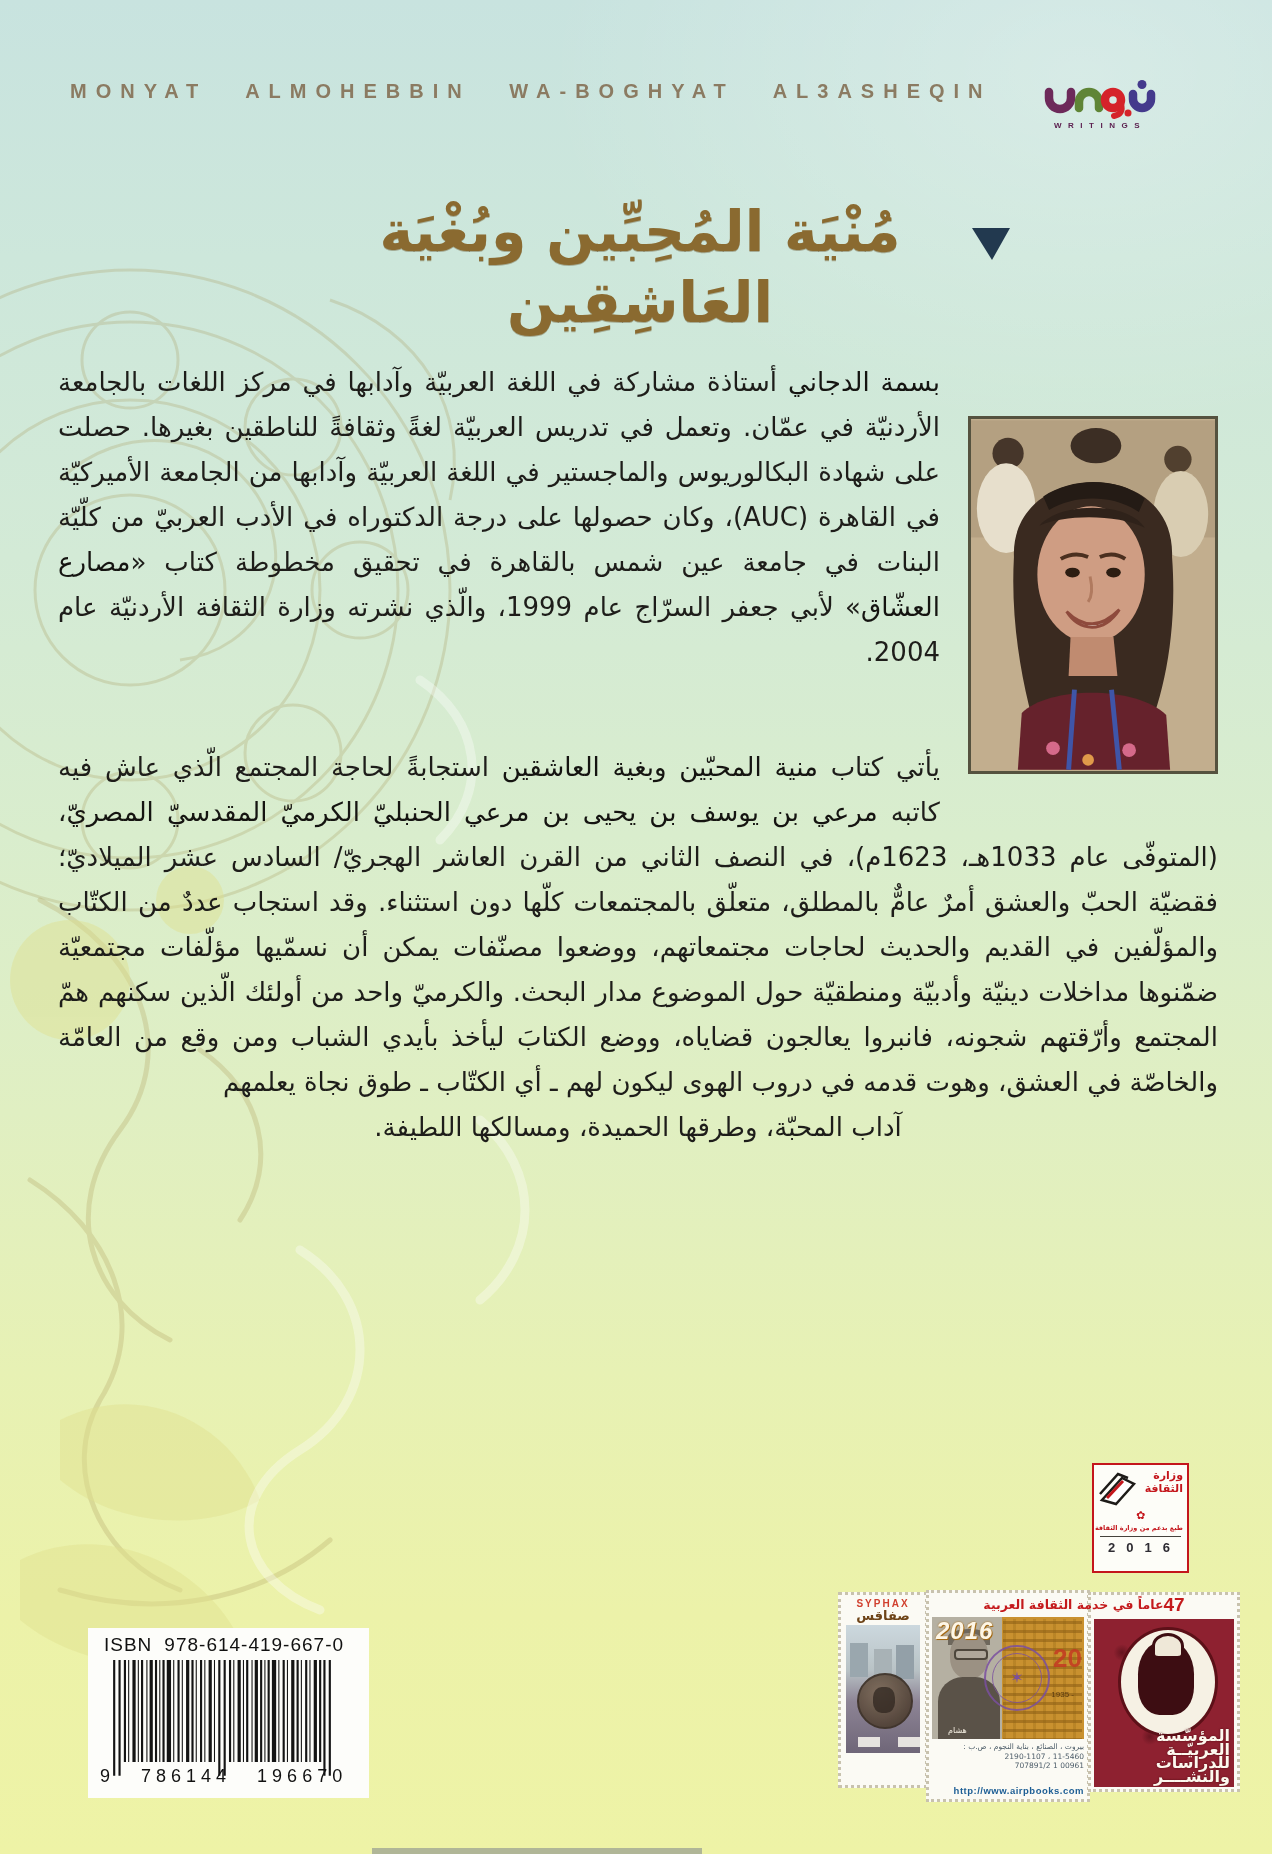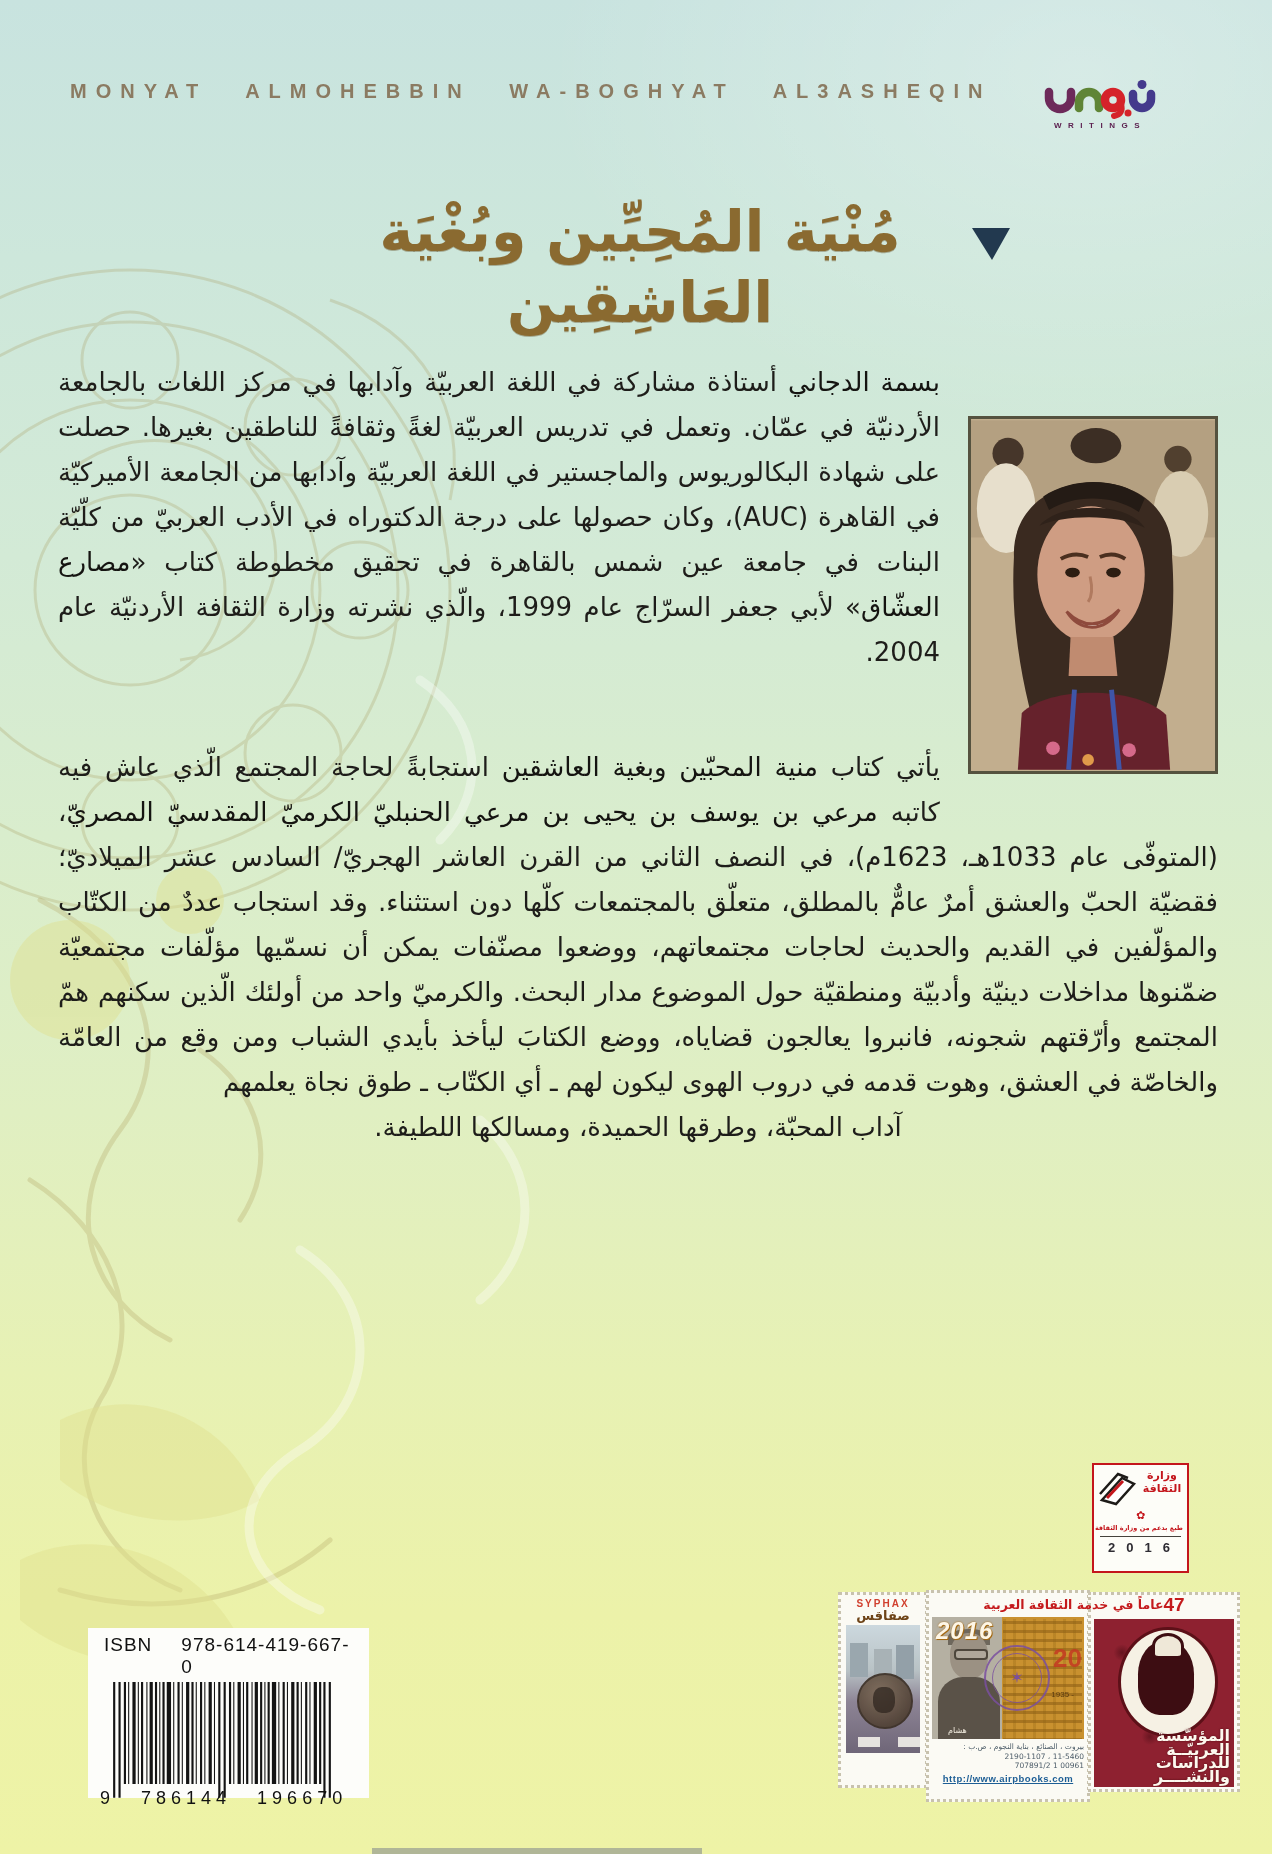--- a/index.html
+++ b/index.html
@@ -66,21 +66,21 @@
 
   
   .ministry{
     position:absolute;left:1092px;top:1463px;width:97px;height:110px;
     background:#fdfdf8;border:2.5px solid #c4161c;box-sizing:border-box;
     padding:3px 4px;text-align:center;
   }
   .ministry .row1{display:flex;align-items:flex-start;justify-content:space-between;height:42px;}
   .ministry .mname{
     direction:rtl;font-size:11px;font-weight:bold;color:#c4161c;
-    line-height:13px;width:42px;text-align:center;margin-top:1px;
+    line-height:13px;width:42px;text-align:right;margin-top:1px;
   }
   .ministry .gear{display:block;font-size:11px;color:#c4161c;line-height:11px;}
   .ministry .support{
     direction:rtl;font-size:6.5px;color:#c4161c;font-weight:bold;
     margin-top:3px;white-space:nowrap;
   }
   .ministry .mdiv{border-top:1.5px solid #44423c;margin:4px 2px 3px;}
   .ministry .myear{
     font-family:"Liberation Sans",sans-serif;
     font-size:13px;font-weight:bold;color:#2e2c33;letter-spacing:11px;
@@ -131,22 +131,22 @@
   .year-20{position:absolute;right:2px;top:26px;font-family:"Liberation Sans",sans-serif;
     font-size:26px;font-weight:bold;color:#c43a22;opacity:.85;z-index:2;}
   .year-name{position:absolute;left:16px;bottom:4px;direction:rtl;font-size:8px;color:#f3ede0;z-index:3;}
   .year-born{position:absolute;right:10px;bottom:40px;font-family:"Liberation Sans",sans-serif;font-size:8px;color:#5c3c10;z-index:3;}
   .postmark{position:absolute;left:52px;top:28px;width:62px;height:62px;border:2.5px solid rgba(122,79,160,.85);
     border-radius:50%;z-index:4;}
   .postmark::before{content:"";position:absolute;inset:6px;border:1.5px solid rgba(122,79,160,.8);border-radius:50%;}
   .postmark::after{content:"✶";position:absolute;left:50%;top:50%;transform:translate(-50%,-54%);color:#7a4fa0;font-size:16px;}
   .year-address{margin-top:3px;direction:rtl;text-align:right;
     font-size:7.5px;line-height:9.5px;color:#4c5c68;white-space:pre-line;}
-  .year-url{font-family:"Liberation Sans",sans-serif;direction:ltr;text-align:center;
-    font-size:9.5px;font-weight:bold;color:#1d5e95;letter-spacing:.5px;margin-top:2px;text-decoration:underline;}
+  .year-url{font-family:"Liberation Sans",sans-serif;direction:ltr;text-align:right;
+    font-size:9.5px;font-weight:bold;color:#1d5e95;letter-spacing:.5px;margin-top:14px;}
 
   .pub-img{position:relative;width:100%;height:168px;overflow:hidden;
     background:
       radial-gradient(14px 14px at 20% 20%, rgba(60,8,14,.5), transparent 60%),
       radial-gradient(14px 14px at 70% 35%, rgba(60,8,14,.5), transparent 60%),
       radial-gradient(14px 14px at 40% 70%, rgba(60,8,14,.45), transparent 60%),
       #8e2130;}
   .pub-oval{position:absolute;left:24px;top:8px;width:94px;height:104px;border-radius:50%;
     background:#f6f1e4;border:3px solid #5d1018;}
   .pub-scribe{position:absolute;left:44px;top:22px;width:56px;height:74px;border-radius:45% 45% 38% 38%;
@@ -155,21 +155,21 @@
   .pub-name{position:absolute;right:4px;bottom:4px;direction:rtl;text-align:right;
     font-size:16px;font-weight:bold;color:#fdf8ee;line-height:13.5px;white-space:pre-line;
     text-shadow:0 0 2px #4d0b12;}
 
   
   .barcode-box{
     position:absolute;left:88px;top:1628px;width:281px;height:170px;
     background:#fdfdfa;padding:6px 10px 4px;box-sizing:border-box;
     font-family:"Liberation Sans",sans-serif;color:#111;
   }
-  .isbn-line{display:flex;gap:29px;font-size:19px;letter-spacing:1px;margin-left:6px;}
+  .isbn-line{display:flex;gap:12px;font-size:19px;letter-spacing:1px;margin-left:6px;}
   .bars{margin-top:4px;}
   .digits{display:flex;gap:26px;font-size:18px;letter-spacing:5px;margin-top:-16px;padding-left:2px;}
 
   .scan-edge{position:absolute;left:372px;bottom:0;width:330px;height:6px;background:#8f958f;opacity:.65;}
 </style>
 </head>
 <body>
 
 <div class="cover">
 

